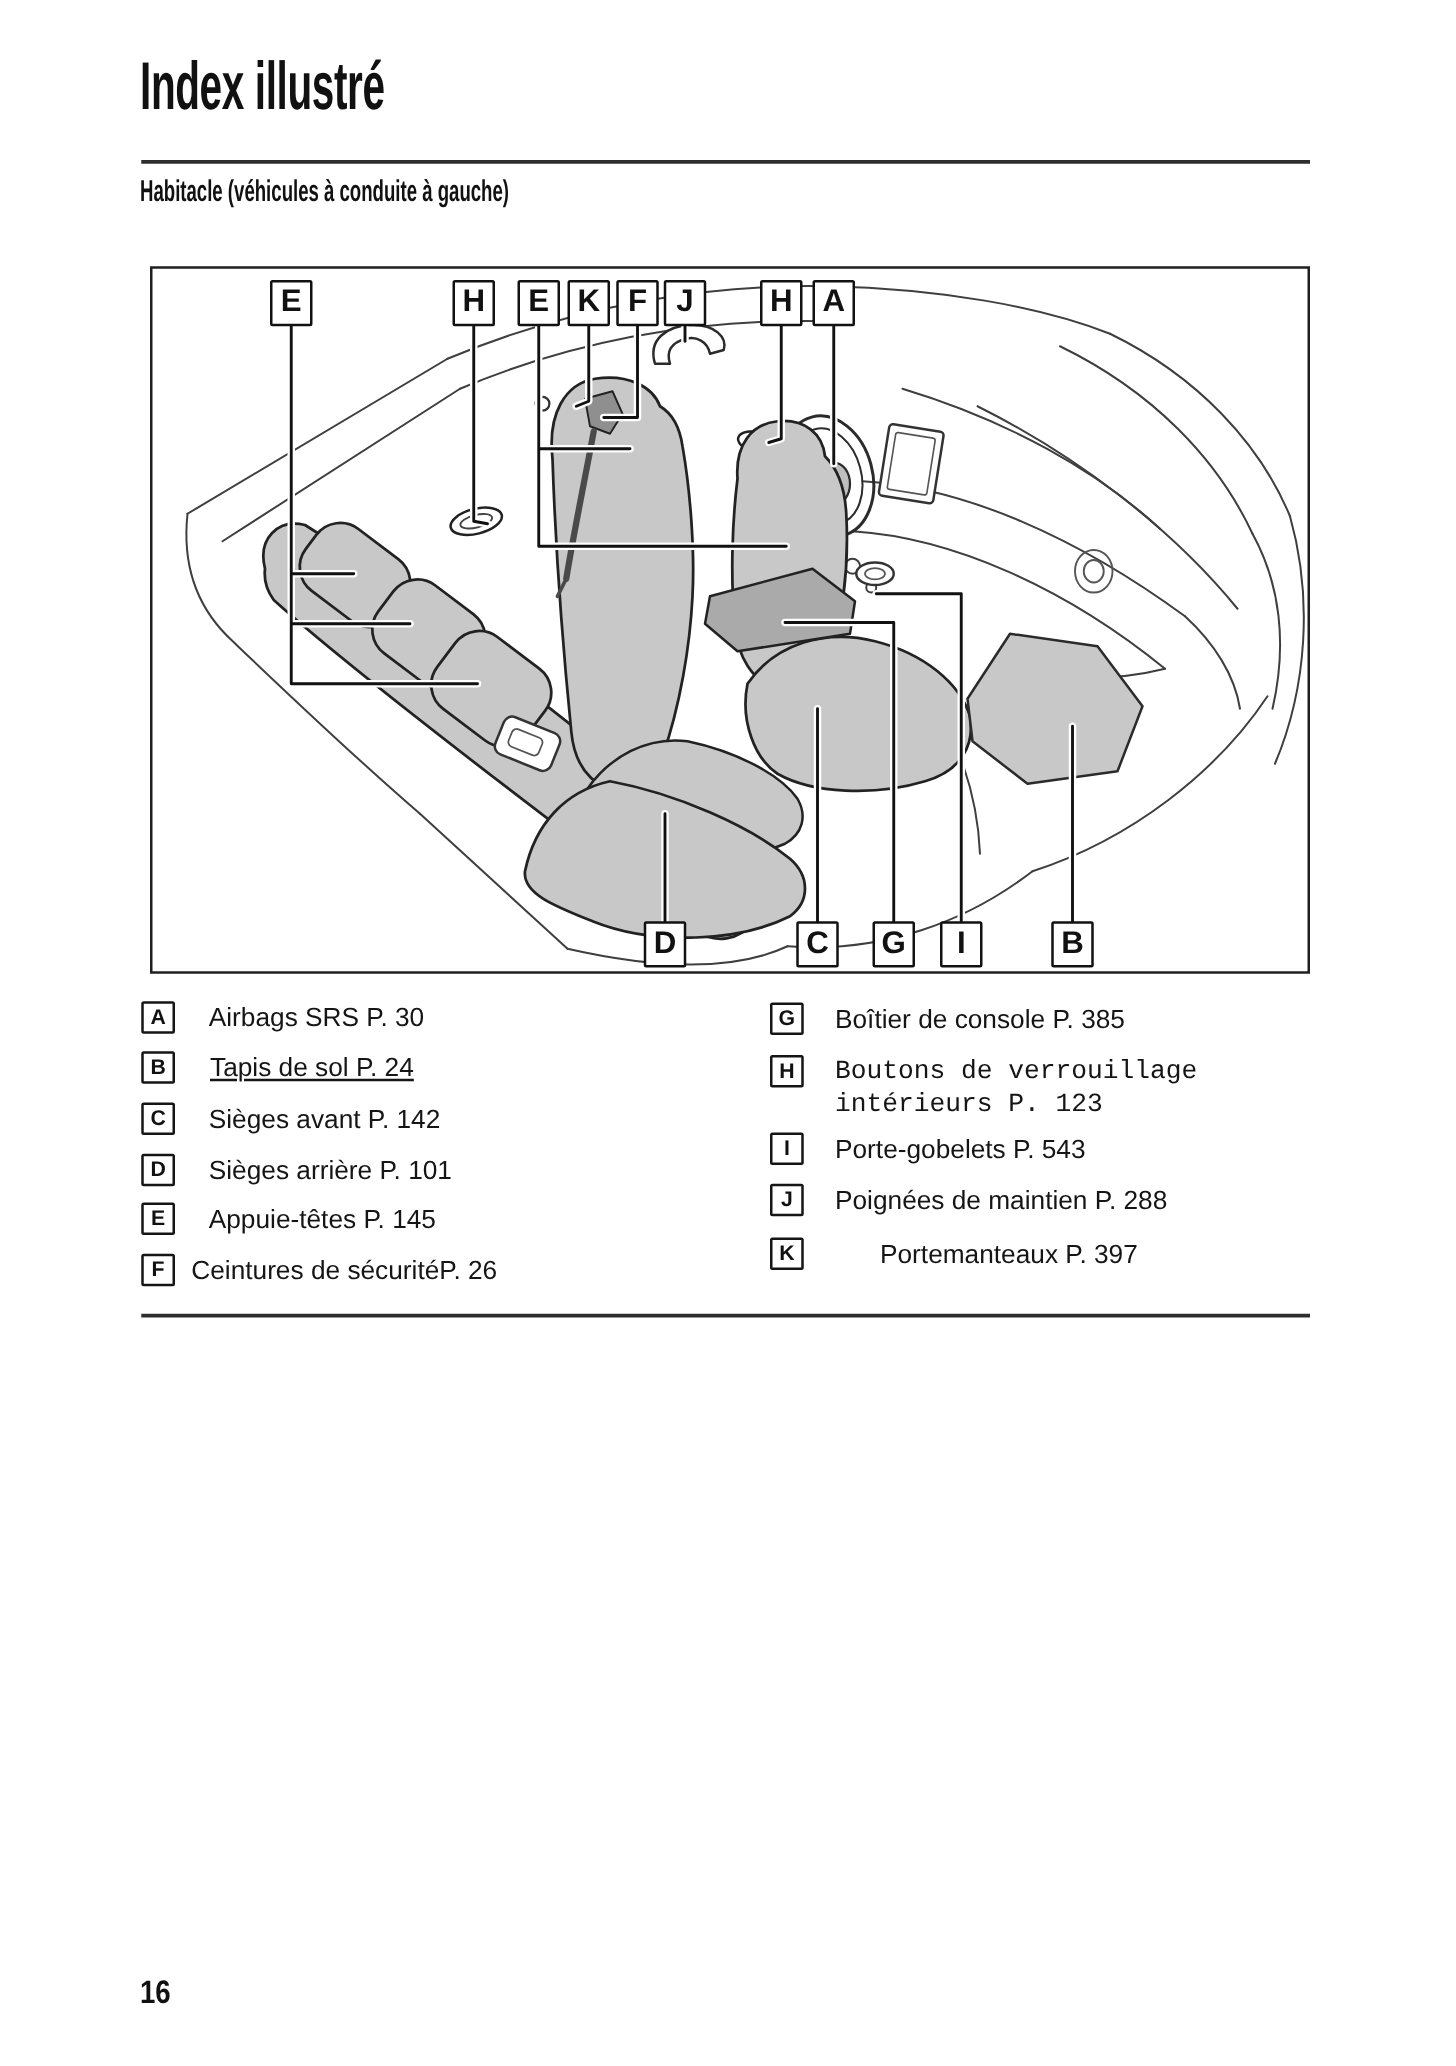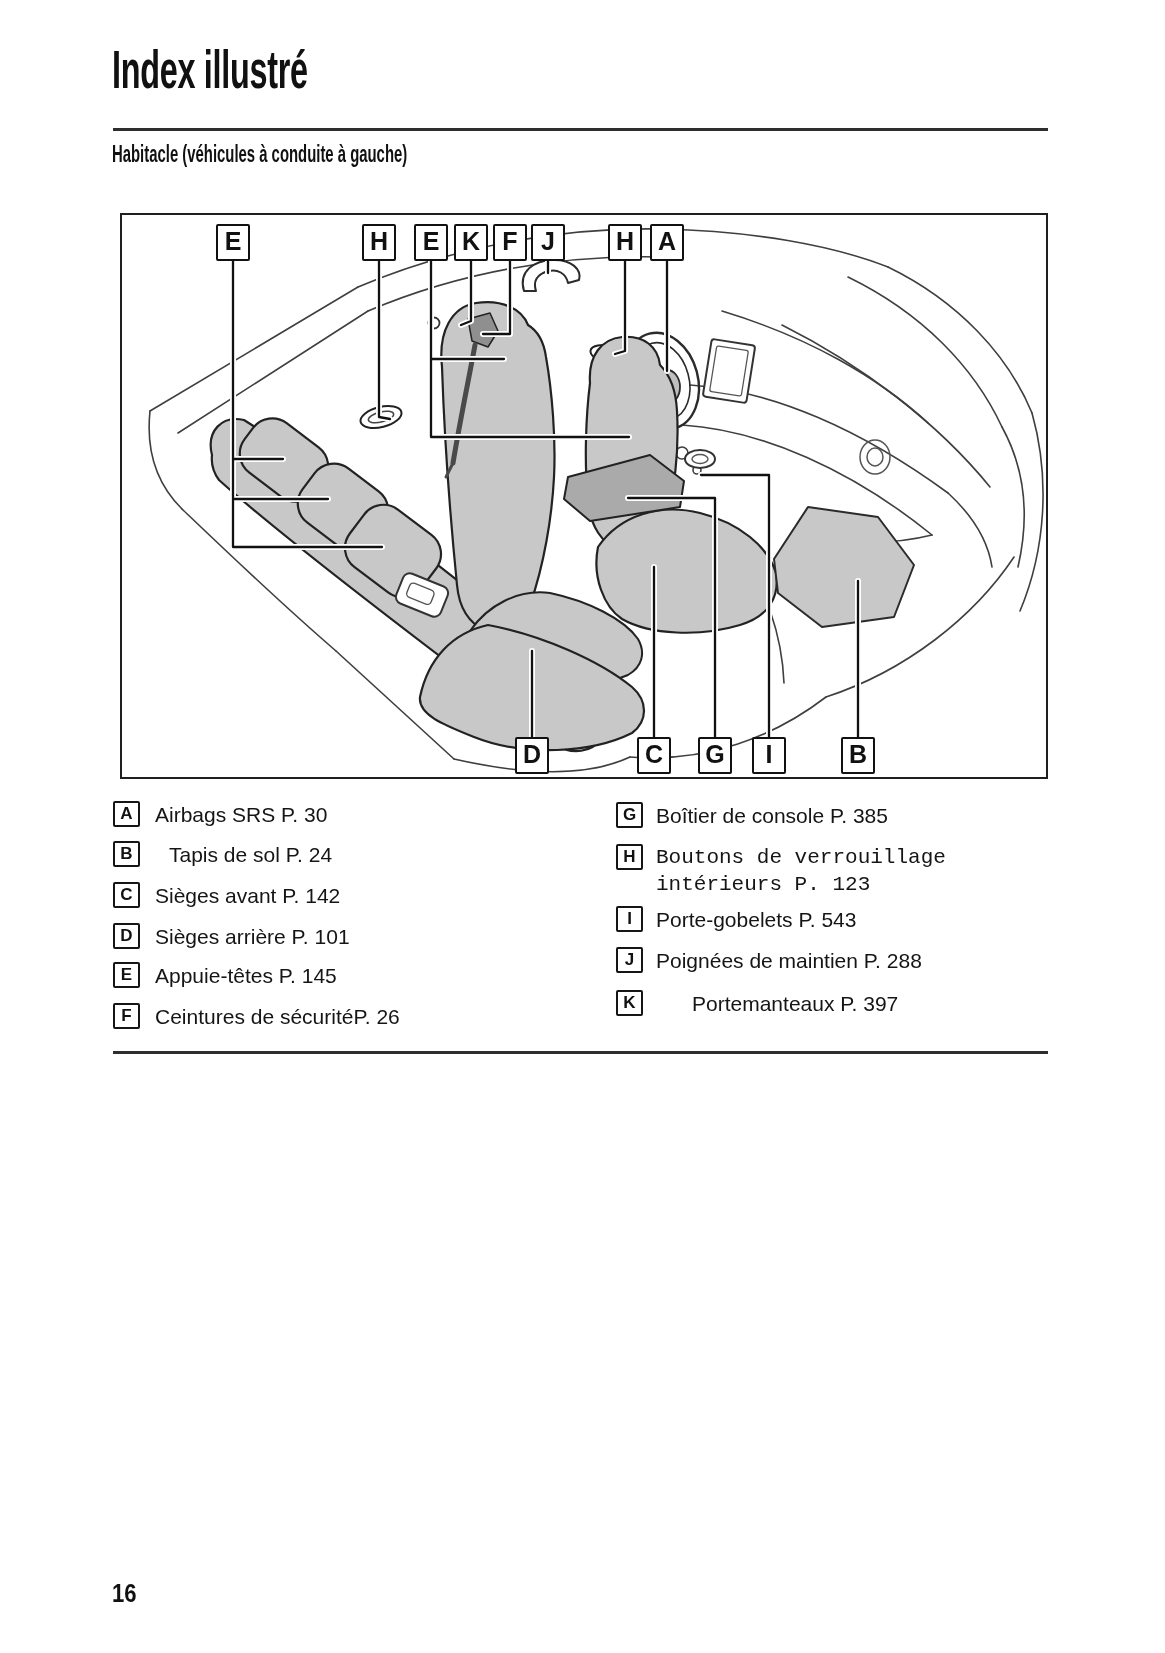--- a/index.html
+++ b/index.html
@@ -29,21 +29,21 @@
     position:absolute;width:34px;height:37px;box-sizing:border-box;
     border:2.5px solid #111;background:#fff;border-radius:2px;
     font-size:25px;font-weight:bold;line-height:31px;text-align:center;color:#111;
   }
   .legend-key{
     position:absolute;width:27px;height:26px;box-sizing:border-box;
     border:2px solid #151515;background:#fff;border-radius:2px;
     font-size:17px;font-weight:bold;line-height:21px;text-align:center;color:#111;
   }
   .legend-text{
-    position:absolute;font-size:21px;line-height:27px;color:#151515;white-space:nowrap;
+    position:absolute;font-size:21px;line-height:27px;color:#151515;white-space:nowrap;margin-left:12px;
   }
   .legend-text.wrap{white-space:normal;}
   .page-number{
     left:112px;top:1578px;font-size:26px;font-weight:bold;color:#111;
     transform:scaleX(.85);transform-origin:left top;
   }
   .art{stroke-linejoin:round;stroke-linecap:round;}
 </style>
 </head>
 <body style="--seat-fill: #c7c8c7; --console-fill: #a9aaa9; --line: #1a1a1a;">
@@ -198,33 +198,33 @@
   <div class="callout" style="left:576px;top:522px;">G</div>
   <div class="callout" style="left:630px;top:522px;">I</div>
   <div class="callout" style="left:719px;top:522px;">B</div>
 </div>
 
 <div>
   <div class="legend-key" style="left:113px;top:801px;">A</div>
   <div class="legend-text" style="left:155px;top:801px;">Airbags SRS P. 30</div>
 
   <div class="legend-key" style="left:113px;top:841px;">B</div>
-  <div class="legend-text" style="left:169px;top:841px;">Tapis de sol P. 24</div>
+  <div class="legend-text" style="left:156px;top:841px;text-decoration:underline;">Tapis de sol P. 24</div>
 
   <div class="legend-key" style="left:113px;top:882px;">C</div>
   <div class="legend-text" style="left:155px;top:882px;">Sièges avant P. 142</div>
 
   <div class="legend-key" style="left:113px;top:923px;">D</div>
   <div class="legend-text" style="left:155px;top:923px;">Sièges arrière P. 101</div>
 
   <div class="legend-key" style="left:113px;top:962px;">E</div>
   <div class="legend-text" style="left:155px;top:962px;">Appuie-têtes P. 145</div>
 
   <div class="legend-key" style="left:113px;top:1003px;">F</div>
-  <div class="legend-text" style="left:155px;top:1003px;">Ceintures de sécuritéP. 26</div>
+  <div class="legend-text" style="left:141px;top:1003px;">Ceintures de sécuritéP. 26</div>
 </div>
 
 <div>
   <div class="legend-key" style="left:616px;top:802px;">G</div>
   <div class="legend-text" style="left:656px;top:802px;text-align:center;">Boîtier de console P. 385</div>
 
   <div class="legend-key" style="left:616px;top:844px;">H</div>
   <div class="legend-text wrap" style="left:656px;top:844px;width:345px;font-family:Liberation Mono, monospace;">Boutons de verrouillage intérieurs P.&nbsp;123</div>
 
   <div class="legend-key" style="left:616px;top:906px;">I</div>

